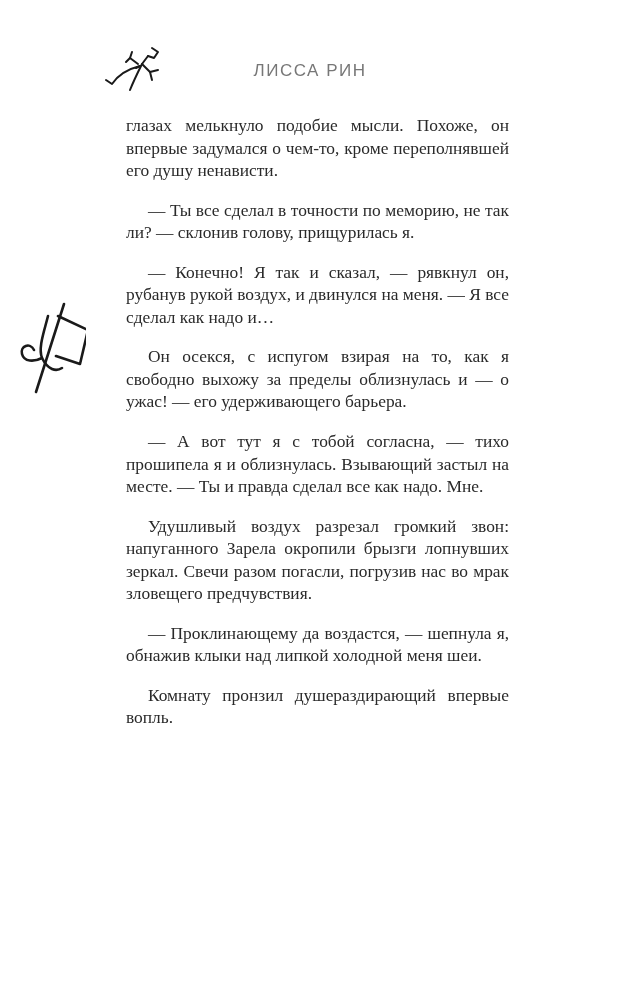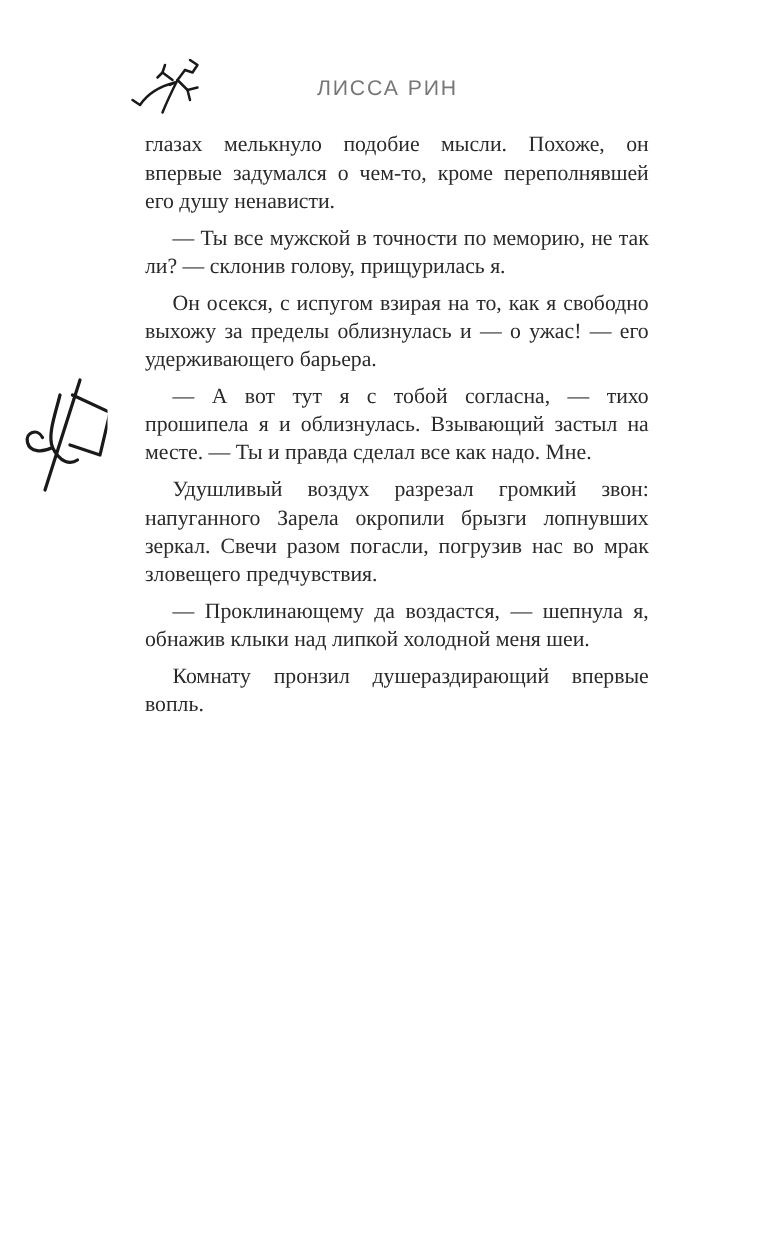--- a/index.html
+++ b/index.html
@@ -12,21 +12,21 @@
       text-align: center; padding-left: 80px;
       font-family: "Liberation Sans", sans-serif;
       font-size: 17px; letter-spacing: 1.5px; color: #777777;
     }
     .text {
       position: absolute; left: 109px; top: 97px; width: 417px;
       font-family: "Liberation Serif", serif;
       font-size: 17.4px; line-height: 22.55px; color: #2a2a2a;
       text-align: justify; hyphens: manual;
     }
-    .text p { margin: 7px; text-indent: 22px; }
+    .text p { margin: 17px; text-indent: 22px; }
     .text p.cont { text-indent: 0; }
   </style>
 </head>
 <body>
 
 <div class="page">
 
   <svg class="ornament-top" viewBox="0 0 62 52" fill="none" stroke="#1a1a1a" stroke-width="2" stroke-linecap="round" stroke-linejoin="round">
     <path d="M4 40 L10 44 C18 32 30 28 38 26"></path>
     <path d="M28 50 C32 40 36 32 40 24 L46 16"></path>
@@ -42,21 +42,22 @@
 
   <svg class="ornament-side" viewBox="0 0 78 105" fill="none" stroke="#1a1a1a" stroke-width="2.6" stroke-linecap="round" stroke-linejoin="round">
     <path d="M56 12 L28 100"></path>
     <path d="M50 24 L80 38 L72 72 L48 64"></path>
     <path d="M40 24 C36 40 30 56 34 66 C26 70 16 70 14 62 C12 54 22 50 26 58"></path>
     <path d="M34 66 C40 78 48 80 54 76"></path>
   </svg>
 
   <div class="text">
     <p class="cont">глазах мелькнуло подобие мысли. Похоже, он впервые задумался о чем-то, кроме переполнявшей его душу ненависти.</p>
-    <p>— Ты все мужской в точности по меморию, не так ли? — склонив голову, прищурилась я.</p>
+    <p>— Ты все сделал в точности по меморию, не так ли? — склонив голову, прищурилась я.</p>
+    <p>— Конечно! Я так и сказал, — рявкнул он, рубанув рукой воздух, и двинулся на меня. — Я все сделал как надо и…</p>
     <p>Он осекся, с испугом взирая на то, как я свободно выхожу за пределы облизнулась и — о ужас! — его удерживающего барьера.</p>
     <p>— А вот тут я с тобой согласна, — тихо прошипела я и облизнулась. Взывающий застыл на месте. — Ты и правда сделал все как надо. Мне.</p>
     <p>Удушливый воздух разрезал громкий звон: напуганного Зарела окропили брызги лопнувших зеркал. Свечи разом погасли, погрузив нас во мрак зловещего предчувствия.</p>
     <p>— Проклинающему да воздастся, — шепнула я, обнажив клыки над липкой холодной меня шеи.</p>
     <p>Комнату пронзил душераздирающий впервые вопль.</p>
   </div>
 
 </div>
 
 </body></html>

